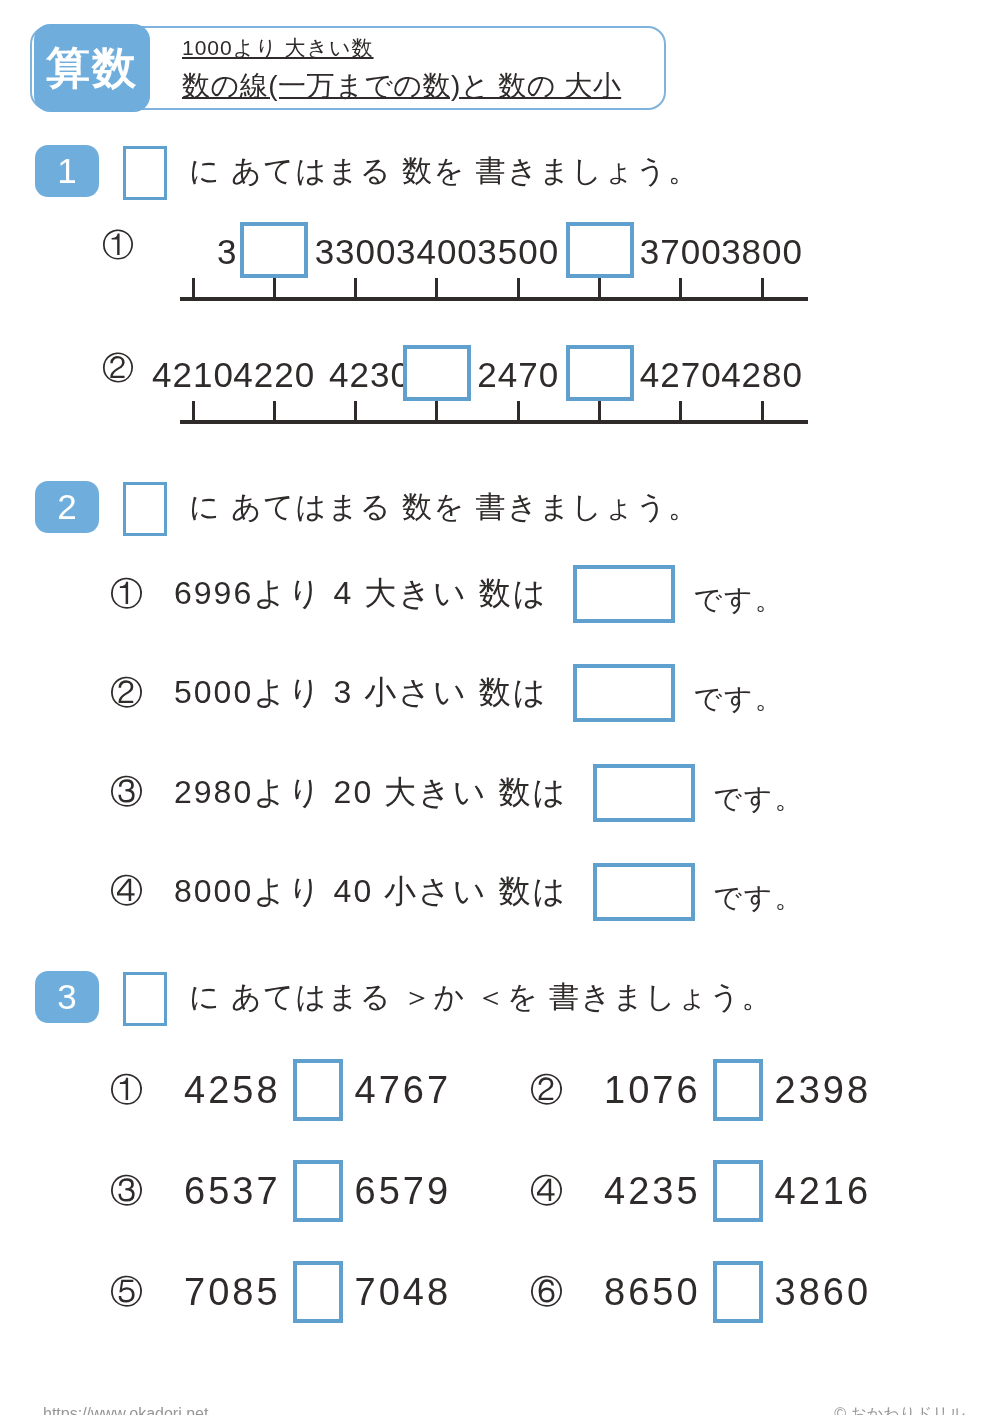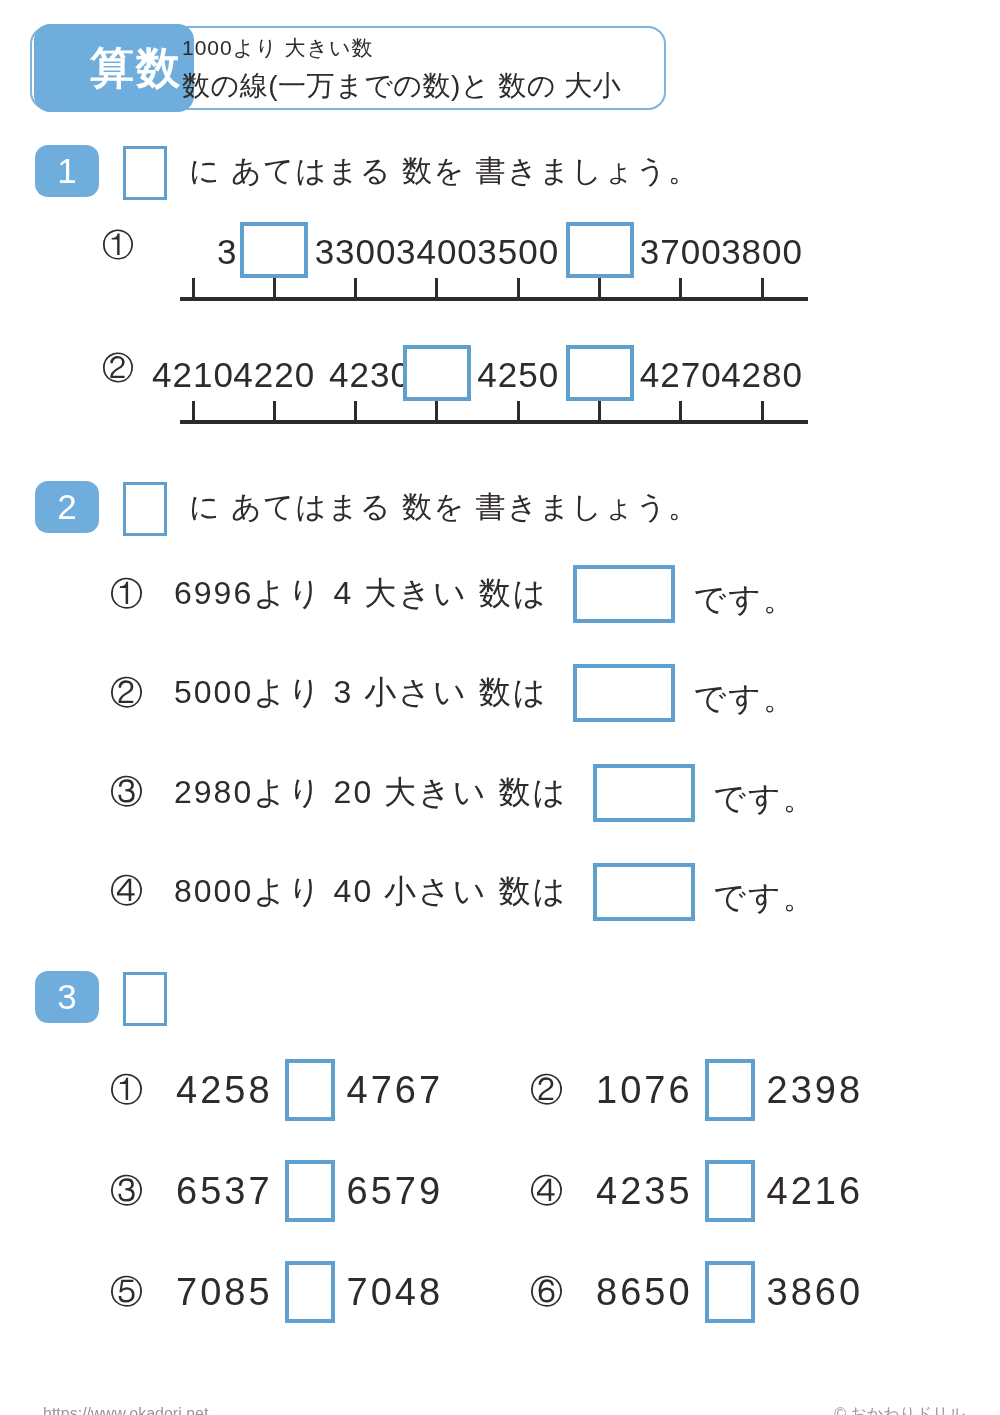--- a/index.html
+++ b/index.html
@@ -13,23 +13,23 @@
   .page{
     position:relative;width:1000px;height:1415px;background:#fff;overflow:hidden;
     font-family:"Liberation Sans",sans-serif;color:var(--text);
   }
   
   .hdr{position:absolute;left:30px;top:26px;width:636px;height:84px;}
   .hdr-outline{position:absolute;inset:0;border:2px solid var(--header-outline);border-radius:18px;background:#fff;}
   .subject-badge{
     position:absolute;left:4px;top:-2px;width:116px;height:88px;border-radius:16px;
     background:var(--badge-blue);color:#fff;font-size:44px;font-weight:700;letter-spacing:2px;
-    display:flex;align-items:center;justify-content:center;padding-left:44px;
-  }
-  .hdr-titles{position:absolute;left:152px;top:8px;}
+    display:flex;align-items:center;justify-content:center;
+  }
+  .hdr-titles{position:absolute;left:152px;top:8px;text-decoration:underline;}
   .title-sub{font-size:21px;letter-spacing:1px;}
   .title-main{font-size:28px;margin-top:5px;letter-spacing:0.5px;}
   
   .q-header{position:absolute;left:35px;display:flex;align-items:center;height:56px;}
   .q-badge{
     flex:none;width:64px;height:52px;border-radius:13px;background:var(--badge-blue);
     color:#fff;font-size:35px;display:flex;align-items:center;justify-content:center;
   }
   .q-sample-box{flex:none;width:44px;height:54px;border:3px solid var(--box-blue);background:#fff;margin-left:24px;margin-top:4px;box-sizing:border-box;}
   .q-instruction{font-size:30px;margin-left:22px;letter-spacing:1.5px;white-space:nowrap;}
@@ -38,25 +38,25 @@
   .nl-circ{position:absolute;left:102px;top:2px;font-size:32px;}
   .nl-label{position:absolute;top:10px;transform:translateX(-50%);font-size:35px;letter-spacing:1px;white-space:nowrap;}
   .nl-box{position:absolute;top:0;width:68px;height:56px;border:4px solid var(--box-blue);background:#fff;box-sizing:border-box;transform:translateX(-50%);}
   .nl-tick{position:absolute;top:56px;width:3px;height:20px;background:var(--text);}
   .nl-axis{position:absolute;left:180px;top:75px;width:628px;height:4px;background:var(--text);}
   
   .fillrow{position:absolute;left:110px;display:flex;align-items:center;height:62px;white-space:nowrap;}
   .fillrow .circ{font-size:33px;width:44px;flex:none;}
   .fillrow .prompt{font-size:32px;margin-left:20px;letter-spacing:2px;}
   .fillrow .ans-box{flex:none;width:102px;height:58px;border:4px solid var(--box-blue);background:#fff;margin-left:26px;box-sizing:border-box;}
-  .fillrow .suffix{font-size:32px;margin-left:18px;letter-spacing:2px;margin-top:12px;}
+  .fillrow .suffix{font-size:28px;margin-left:18px;letter-spacing:2px;margin-top:12px;}
   
   .comprow{position:absolute;display:flex;align-items:center;height:64px;white-space:nowrap;}
   .comprow .circ{font-size:33px;width:40px;flex:none;}
-  .comprow .num{font-size:38px;letter-spacing:3px;margin-left:26px;}
+  .comprow .num{font-size:38px;letter-spacing:3px;margin-left:34px;}
   .comprow .cmp-box{flex:none;width:50px;height:62px;border:4px solid var(--box-blue);background:#fff;margin-left:12px;box-sizing:border-box;}
   .comprow .num.right{margin-left:12px;}
   
   .ftr{position:absolute;left:35px;right:35px;top:1375px;font-size:16px;color:var(--footer-text);display:flex;align-items:baseline;white-space:nowrap;}
   .ftr-url{margin-left:8px;}
   .ftr-right{margin-left:auto;margin-top:29px;}
 </style>
 </head>
 <body>
 
@@ -100,21 +100,21 @@
   <div class="numberline" id="nl1" style="top:345px">
       <div class="nl-circ">②</div>
       <div class="nl-label" style="left: 193px;">4210</div>
       <div class="nl-tick" style="left: 191.5px;"></div>
       <div class="nl-label" style="left: 274.3px;">4220</div>
       <div class="nl-tick" style="left: 272.8px;"></div>
       <div class="nl-label" style="left: 370px;">4230</div>
       <div class="nl-tick" style="left: 354.1px;"></div>
       <div class="nl-box" style="left: 436.9px;"></div>
       <div class="nl-tick" style="left: 435.4px;"></div>
-      <div class="nl-label" style="left: 518.2px;">4250</div>
+      <div class="nl-label" style="left: 518.2px;">2470</div>
       <div class="nl-tick" style="left: 516.7px;"></div>
       <div class="nl-box" style="left: 599.5px;"></div>
       <div class="nl-tick" style="left: 598px;"></div>
       <div class="nl-label" style="left: 680.8px;">4270</div>
       <div class="nl-tick" style="left: 679.3px;"></div>
       <div class="nl-label" style="left: 762.1px;">4280</div>
       <div class="nl-tick" style="left: 760.6px;"></div>
       <div class="nl-axis"></div>
     </div>
 
@@ -147,20 +147,21 @@
         <span class="circ">④</span>
         <span class="prompt">8000より 40 小さい 数は</span>
         <span class="ans-box"></span>
         <span class="suffix">です。</span>
       </div>
     </div>
 
   <div class="q-header" style="top:969px">
     <div class="q-badge">3</div>
     <div class="q-sample-box"></div>
+    <div class="q-instruction">に あてはまる ＞か ＜を 書きましょう。</div>
   </div>
 
   <div id="comprows">
       <div class="comprow" style="top: 1058px; left: 110px;">
         <span class="circ">①</span>
         <span class="num">4258</span>
         <span class="cmp-box"></span>
         <span class="num right">4767</span>
       </div>
       <div class="comprow" style="top: 1058px; left: 530px;">

